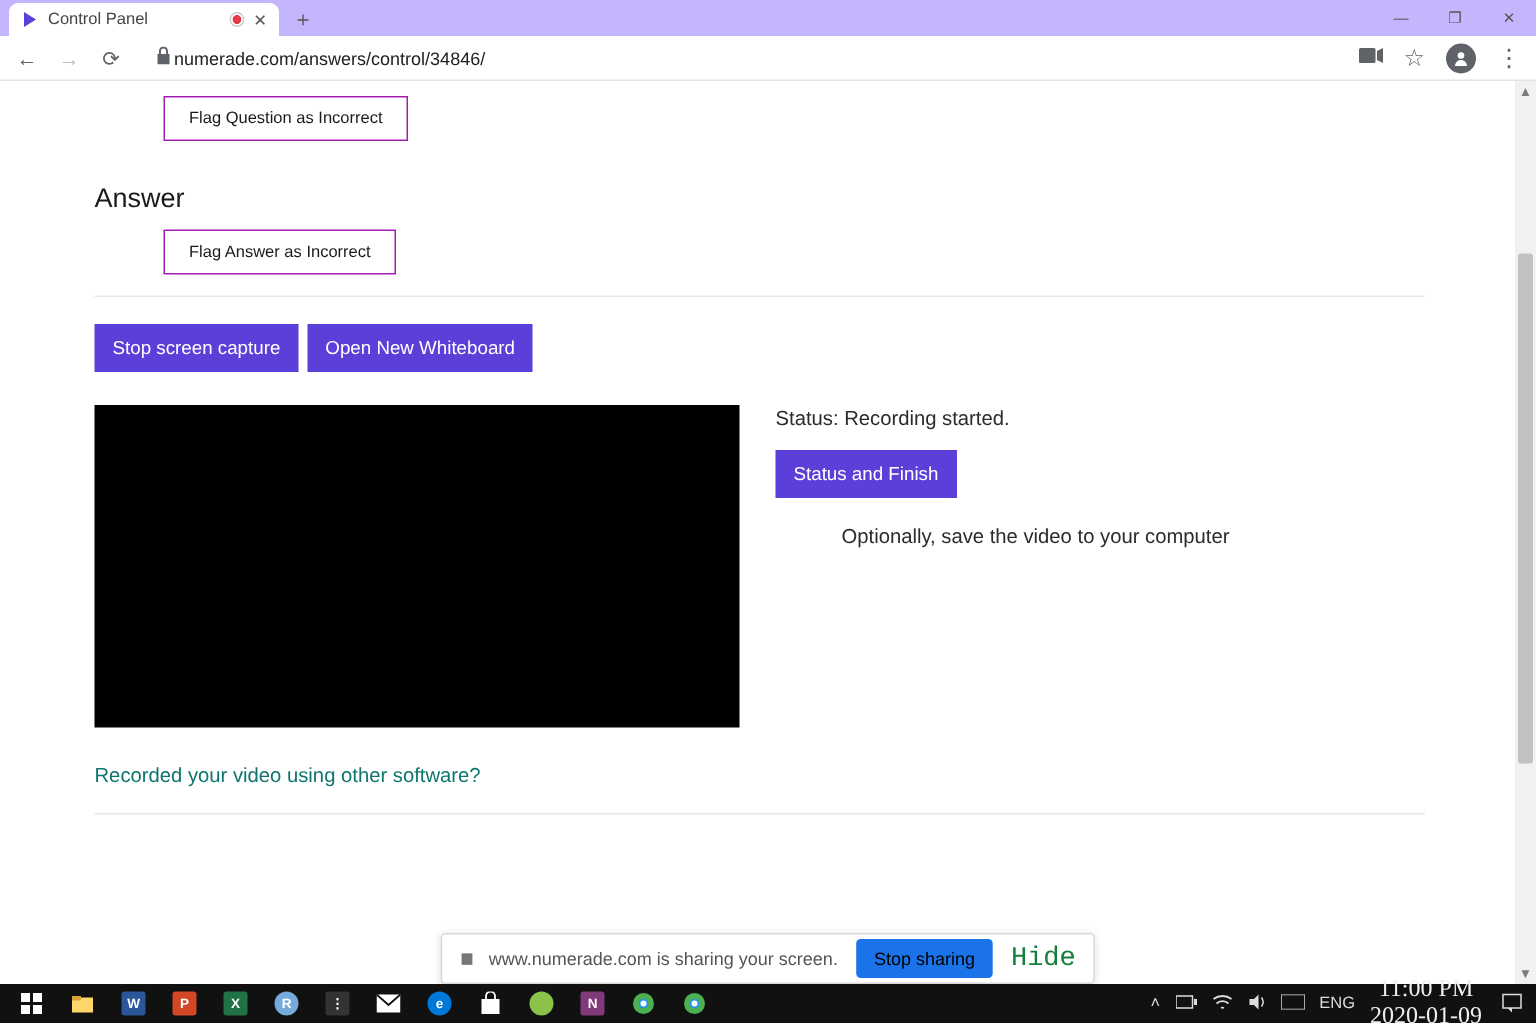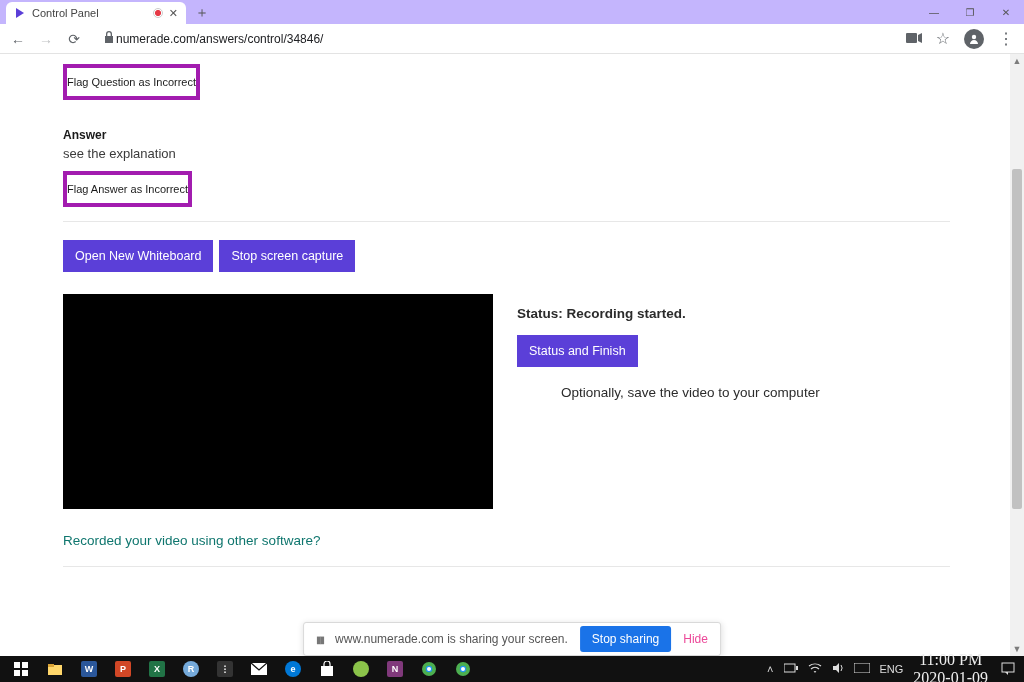--- a/index.html
+++ b/index.html
@@ -91,30 +91,31 @@
   .page-scrollbar-arrow.down { bottom:0; }
 
   .content {
     padding: 10px 60px 0 63px;
     width: calc(100% - 14px);
     color:#333;
   }
 
   .outline-btn {
     display:inline-block;
-    border:4px solid #a21caf;
+    border:1px solid #a21caf;
     color:#1a1a1a;
     background:#fff;
     font-size:11px;
-    padding: 8px 0;
+    padding: 8px 16px;
     cursor:pointer;
+    margin-left:46px;
   }
 
   .section-h {
-    font-size:12px; font-weight:700; margin-top:28px; color:#1a1a1a;
+    font-size:18px; font-weight:400; margin-top:28px; color:#1a1a1a;
   }
   .explain-text {
     font-size:13px; color:#3b3b3b; margin-top:4px;
   }
 
   .hr { border:none; border-top:1px solid #e7e7e7; margin-top:14px; }
 
   .primary-row { margin-top:18px; display:flex; gap:6px; }
   .primary-btn {
     background:#5b3fd8;
@@ -123,45 +124,45 @@
     padding:9px 12px;
     border:none;
     cursor:pointer;
   }
 
   .video-row { margin-top:22px; display:flex; gap:24px; align-items:flex-start; }
   .video-box {
     width:430px; height:215px; background:#000;
   }
   .right-panel { font-size:13.5px; color:#2b2b2b; }
-  .right-panel .status { margin-top:12px;font-weight:bold; }
+  .right-panel .status { margin-top:1px; }
   .right-panel .optional { margin-top:18px;margin-left:44px; }
 
   .upload-btn { margin-top:14px; }
 
   .lower-text { margin-top:24px; font-size:13.5px; color:#0f766e; }
   .manual-btn { margin-top:14px; }
 
   .hr2 { border:none; border-top:1px solid #e7e7e7; margin-top:18px; }
 
   
   .share-bar {
     position:absolute; left:50%; transform:translateX(-50%);
     bottom:26px; height:34px;
     background:#fff; border:1px solid #d9d9d9; border-radius:3px;
     box-shadow:0 1px 6px rgba(0,0,0,.12);
     display:flex; align-items:center; padding:0 12px; gap:12px;
     font-size:12px; color:#555;
   }
   .share-bar .pause { color:#777; font-size:10px; letter-spacing:-2px;}
   .stop-share-btn {
-    background:#1a73e8; color:#ffffff; border:none;
+    background:#1a73e8; color:#000000; border:none;
     padding:6px 12px; font-size:12px; border-radius:3px; cursor:pointer;
   }
-  .hide-link { color:#ec4899; font-size:12px; cursor:pointer; }
+  .hide-link { color:#15803d; font-size:18px; cursor:pointer;font-family:Liberation Mono, monospace; }
 
   
   .taskbar {
     position:absolute; bottom:0; left:0; right:0; height:26px;
     background:#111; display:flex; align-items:center; color:#fff;
     padding:0 4px;
   }
   .tb-left { display:flex; gap:0; }
   .tb-item {
     width:34px; height:26px; display:flex; align-items:center; justify-content:center;
@@ -234,29 +235,28 @@
   </div>
 </div>
 
 <div class="page-viewport">
 
   <div class="content">
 
     <button class="outline-btn">Flag Question as Incorrect</button>
 
     <div class="section-h">Answer</div>
-    <div class="explain-text">see the explanation</div>
 
     <button class="outline-btn" style="margin-top:10px">Flag Answer as Incorrect</button>
 
     <hr class="hr">
 
     <div class="primary-row">
+      <button class="primary-btn">Stop screen capture</button>
       <button class="primary-btn">Open New Whiteboard</button>
-      <button class="primary-btn">Stop screen capture</button>
     </div>
 
     <div class="video-row">
       <div class="video-box"></div>
       <div class="right-panel">
         <div class="status">Status: Recording started.</div>
         <button class="primary-btn upload-btn">Status and Finish</button>
         <div class="optional">Optionally, save the video to your computer</div>
       </div>
     </div>

